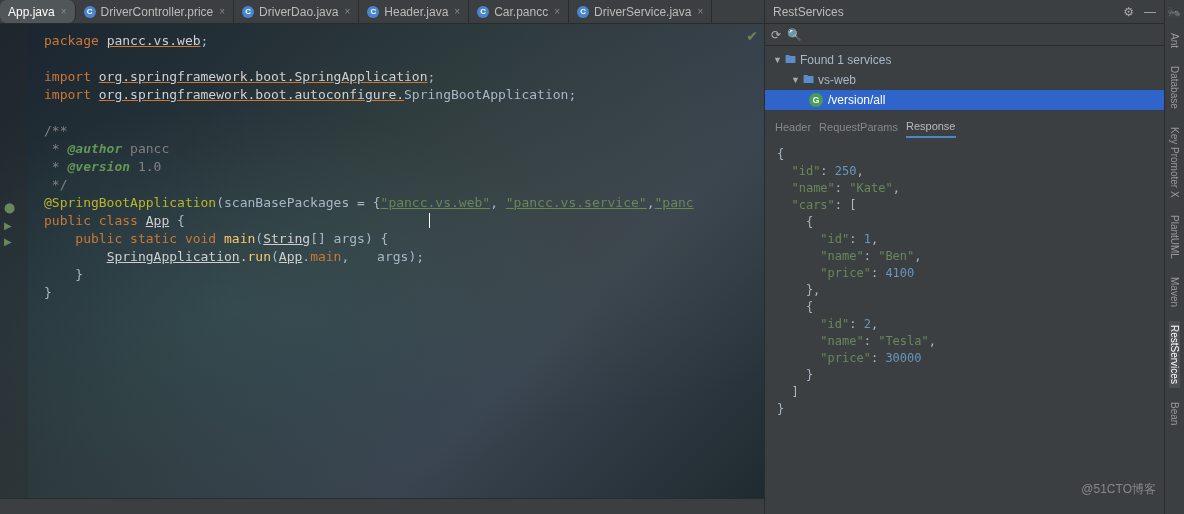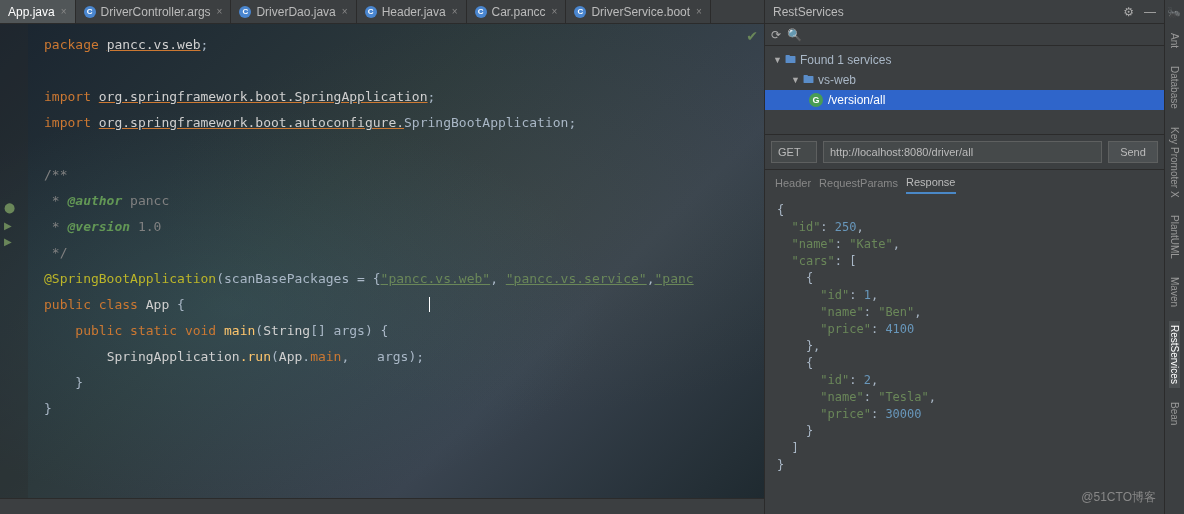--- a/index.html
+++ b/index.html
@@ -20,21 +20,21 @@
     background: #3c3f41; height: 24px;
     border-bottom: 1px solid #2b2b2b;
   }
   .tab {
     display: flex; align-items: center;
     padding: 0 8px; height: 100%;
     border-right: 1px solid #2b2b2b;
     color: #bbb; font-size: 12px;
     cursor: pointer;
   }
-  .tab.active { background: #515658; color: #fff; }
+  .tab.active { background: #515658; color: #fff; border-radius: 7px; }
   .tab-icon {
     width: 12px; height: 12px; margin-right: 5px;
     display: inline-flex; align-items: center; justify-content: center;
     border-radius: 50%;
     font-size: 8px; font-weight: bold;
   }
   .tab-icon.java-c { background: #4a86cf; color: #fff; }
   .tab-close { margin-left: 6px; color: #888; font-size: 10px; }
   .code-area {
     flex: 1; position: relative;
@@ -51,27 +51,27 @@
     width: 28px;
     background: rgba(43,43,43,0.3);
   }
   .gutter-icon { position: absolute; left: 4px; font-size: 10px; }
   .gutter-icon.g1 { top: 178px; color: #6a8759; }
   .gutter-icon.g2 { top: 196px; color: #6a8759; }
   .gutter-icon.g3 { top: 212px; color: #6a8759; }
   .code {
     position: absolute; left: 44px; top: 8px;
     font-family: "Consolas", monospace;
-    font-size: 13px; line-height: 26px;
+    font-size: 13px; line-height: 18px;
     white-space: pre;
   }
   .kw { color: #cc7832; }
   .pkg { color: #d0d0d0; text-decoration: underline; text-decoration-color: #cc7832; }
   .anno { color: #bbb529; }
-  .cls { color: #d0d0d0; text-decoration-color: #d0d0d0; }
+  .cls { color: #d0d0d0; text-decoration: underline; text-decoration-color: #d0d0d0; }
   .cmt { color: #808080; }
   .cmt-tag { color: #629755; font-weight: bold; font-style: italic; }
   .fn { color: #ffc66d; }
   .param { color: #a9b7c6; margin-left: 20px; }
   .strhl { color: #6a8759; text-decoration: underline; }
   .caret { border-left: 1px solid #fff; margin-left: 1px; }
   .check-icon { position: absolute; top: 4px; right: 6px; color: #6a8759; font-size: 14px; }
 
   
   .rest-pane {
@@ -141,21 +141,21 @@
   .response-body {
     flex: 1; padding: 8px 12px;
     font-family: "Consolas", monospace;
     font-size: 12px; line-height: 17px;
     color: #a9b7c6; white-space: pre;
     overflow: hidden;
   }
   .rs { color: #6a8759; } 
   .rn { color: #6897bb; } 
   .watermark {
-    position: absolute; right: 8px; bottom: 8px;
+    position: absolute; right: 8px; bottom: 16px;
     color: #888; font-size: 12px;
   }
   .statusbar { height: 16px; background: #3c3f41; border-top: 1px solid #2b2b2b; }
   
   .right-rail {
     width: 20px; background: #3c3f41;
     border-left: 1px solid #2b2b2b;
     display: flex; flex-direction: column; align-items: center;
     gap: 10px; padding-top: 6px;
   }
@@ -171,41 +171,41 @@
 <body>
 
 <div class="editor-pane">
   <div class="tab-bar">
     <div class="tab active">
       <span>App.java</span>
       <span class="tab-close">×</span>
     </div>
     <div class="tab">
       <span class="tab-icon java-c">C</span>
-      <span>DriverController.args</span>
+      <span>DriverController.price</span>
       <span class="tab-close">×</span>
     </div>
     <div class="tab">
       <span class="tab-icon java-c">C</span>
       <span>DriverDao.java</span>
       <span class="tab-close">×</span>
     </div>
     <div class="tab">
       <span class="tab-icon java-c">C</span>
       <span>Header.java</span>
       <span class="tab-close">×</span>
     </div>
     <div class="tab">
       <span class="tab-icon java-c">C</span>
       <span>Car.pancc</span>
       <span class="tab-close">×</span>
     </div>
     <div class="tab">
       <span class="tab-icon java-c">C</span>
-      <span>DriverService.boot</span>
+      <span>DriverService.java</span>
       <span class="tab-close">×</span>
     </div>
   </div>
   <div class="code-area">
     <div class="code-bg-overlay"></div>
     <span class="check-icon">✔</span>
     <div class="gutter">
       <span class="gutter-icon g1">⬤</span>
       <span class="gutter-icon g2">▶</span>
       <span class="gutter-icon g3">▶</span>
@@ -249,25 +249,20 @@
     </div>
     <div class="tree-row level2">
       <span class="arrow">▼</span>
       <span class="folder-icon">🖿</span>
       <span>vs-web</span>
     </div>
     <div class="tree-row level3 selected">
       <span class="ep-icon">G</span>
       <span>/version/all</span>
     </div>
-  </div>
-  <div class="request-bar">
-    <div class="method-box">GET</div>
-    <div class="url-box">http://localhost:8080/driver/all</div>
-    <div class="send-btn">Send</div>
   </div>
   <div class="resp-tabs">
     <div class="resp-tab">Header</div>
     <div class="resp-tab">RequestParams</div>
     <div class="resp-tab active">Response</div>
   </div>
   <div class="response-body" id="response-body">{
   <span class="rs">"id"</span>: <span class="rn">250</span>,
   <span class="rs">"name"</span>: <span class="rs">"Kate"</span>,
   <span class="rs">"cars"</span>: [

